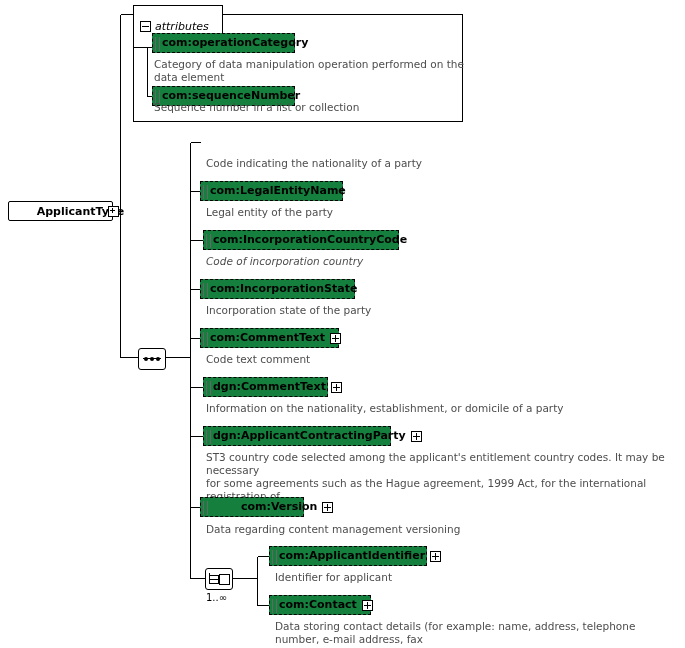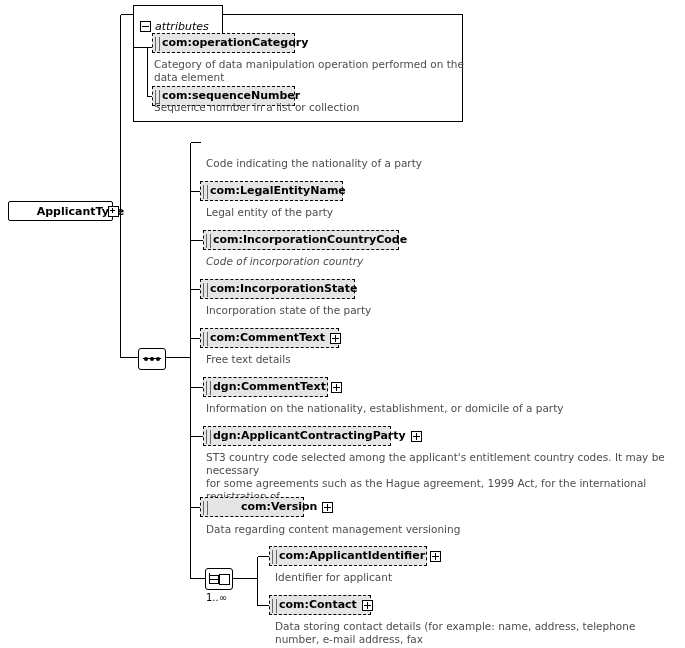--- a/index.html
+++ b/index.html
@@ -12,21 +12,21 @@
     position:relative;
     overflow:hidden;
   }
   .canvas{position:absolute;left:0;top:0;width:685px;height:648px;}
   svg.lines{position:absolute;left:0;top:0;width:685px;height:648px;pointer-events:none;}
 
   
   .node{
     position:absolute;
     box-sizing:border-box;
-    background:#e5e5e5;
+    background:#15803d;
     height:20px;
     display:flex;
     align-items:center;
     padding:0 6px 0 9px;
     font-weight:bold;
     font-size:11px;
     white-space:nowrap;
     color:#000;
   }
   .node.dashed{border:1px dashed #000;}
@@ -235,21 +235,21 @@
     <span class="stub"></span>
     <span class="lbl">com:IncorporationState</span>
   </div>
   <div class="doc" style="left:206px;top:304px;width:400px;">Incorporation state of the party</div>
 
   <div class="node dashed" style="left:200px;top:328px;width:139px;">
     <span class="stub"></span>
     <span class="lbl">com:CommentText</span>
     <span class="plus"></span>
   </div>
-  <div class="doc" style="left:206px;top:353px;width:400px;">Free text details</div>
+  <div class="doc" style="left:206px;top:353px;width:400px;">Code text comment</div>
 
   <div class="node dashed" style="left:203px;top:377px;width:125px;">
     <span class="stub"></span>
     <span class="lbl">dgn:CommentText</span>
     <span class="plus"></span>
   </div>
   <div class="doc" style="left:206px;top:402px;width:460px;">Information on the nationality, establishment, or domicile of a party</div>
 
   <div class="node dashed" style="left:203px;top:426px;width:188px;">
     <span class="stub"></span>

